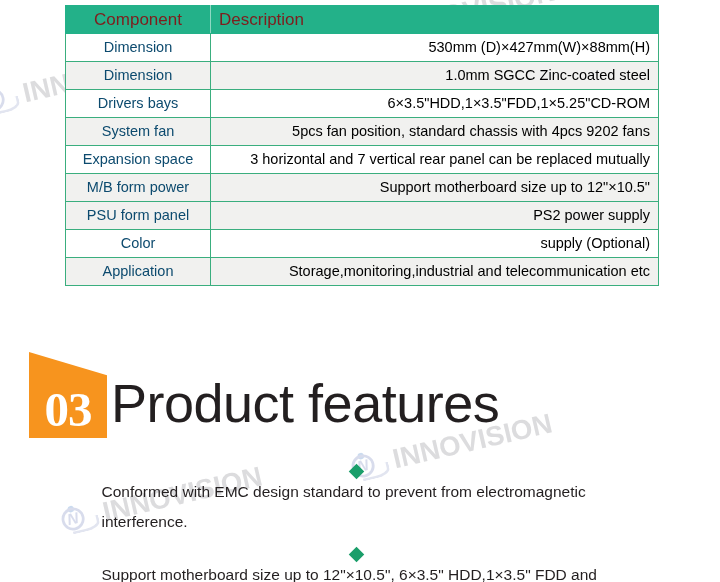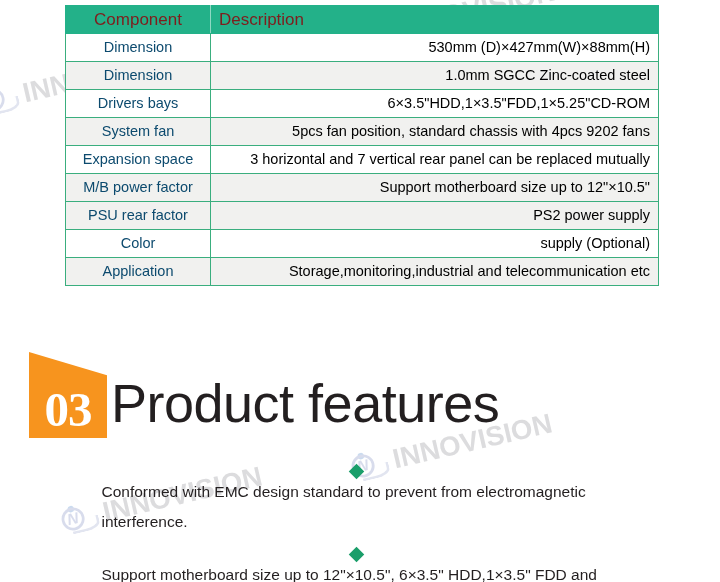--- a/index.html
+++ b/index.html
@@ -275,25 +275,25 @@
       </tr>
       <tr class="row-even">
         <td class="comp">System fan</td>
         <td class="desc">5pcs fan position, standard chassis with 4pcs 9202 fans</td>
       </tr>
       <tr class="row-odd">
         <td class="comp">Expansion space</td>
         <td class="desc">3 horizontal and 7 vertical rear panel can be replaced mutually</td>
       </tr>
       <tr class="row-even">
-        <td class="comp">M/B power factor</td>
+        <td class="comp">M/B form power</td>
         <td class="desc">Support motherboard size up to 12"×10.5"</td>
       </tr>
       <tr class="row-even">
-        <td class="comp">PSU rear factor</td>
+        <td class="comp">PSU form panel</td>
         <td class="desc">PS2 power supply</td>
       </tr>
       <tr class="row-odd">
         <td class="comp">Color</td>
         <td class="desc">supply (Optional)</td>
       </tr>
       <tr class="row-even">
         <td class="comp">Application</td>
         <td class="desc">Storage,monitoring,industrial and telecommunication etc</td>
       </tr>

